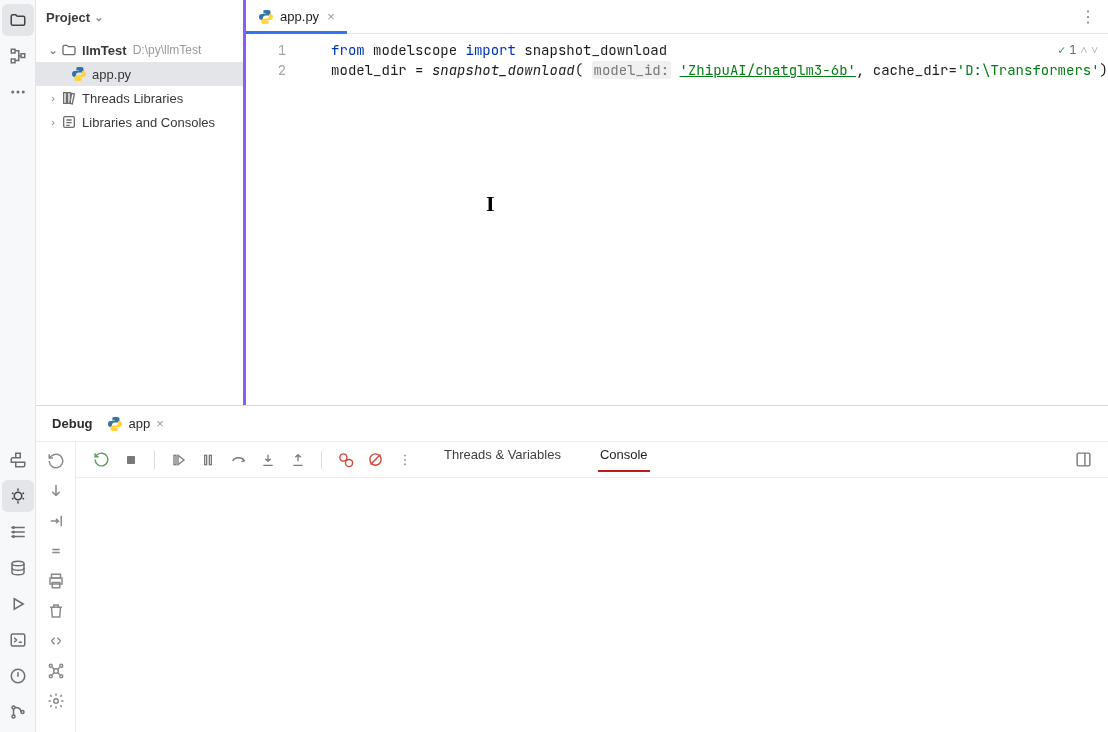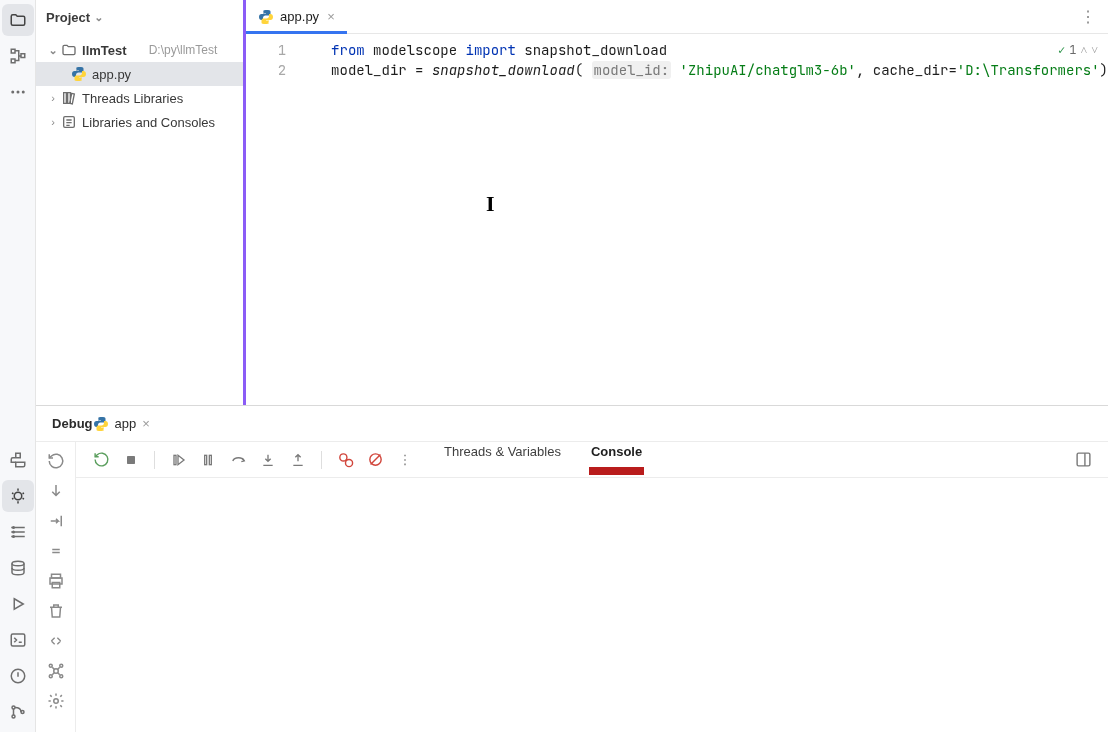--- a/index.html
+++ b/index.html
@@ -11,59 +11,59 @@
 .main { flex: 1; display: flex; flex-direction: column; }
 .upper { flex: 1; display: flex; min-height: 0; border-bottom: 1px solid #d9d9d9; }
 .project-panel { width: 210px; border-right: 3px solid #8b5cf6; display: flex; flex-direction: column; background: #ffffff; }
 .project-header { height: 34px; display: flex; align-items: center; padding: 0 10px; font-weight: 700; color: #3b3b3b; font-size: 13px; }
 .project-header .chev { margin-left: 4px; color: #8a8a8a; font-size: 11px; }
 .tree { padding: 4px 0; font-size: 13px; color: #383838; }
 .tree-row { display: flex; align-items: center; height: 24px; padding-left: 10px; white-space: nowrap; }
 .tree-row .arrow { width: 14px; text-align: center; color: #8a8a8a; font-size: 11px; }
 .tree-row .icon { width: 18px; display: inline-flex; align-items: center; justify-content: center; margin-right: 4px; color: #6e6e6e; }
 .tree-row.bold { font-weight: 700; }
-.tree-row .path { color: #9a9a9a; font-weight: 400; margin-left: 22px; font-size: 12px; }
+.tree-row .path { color: #9a9a9a; font-weight: 400; margin-left: 6px; font-size: 12px; }
 .tree-row.selected { background: #e3e5e9; }
 .tree-row.indent1 { padding-left: 34px; }
 .editor-area { flex: 1; display: flex; flex-direction: column; min-width: 0; }
 .tab-bar { height: 34px; border-bottom: 1px solid #e7e7e7; display: flex; align-items: stretch; position: relative; }
 .tab { display: flex; align-items: center; padding: 0 12px; gap: 6px; font-size: 13px; color: #1e1e1e; position: relative; }
 .tab .close-x { color: #9a9a9a; font-size: 13px; margin-left: 2px; }
 .tab.active::after { content:""; position:absolute; left:0; right:0; bottom:-1px; height:3px; background:#3574f0; }
 .tab-bar .kebab { margin-left: auto; padding: 0 12px; display:flex; align-items:center; color:#8a8a8a; font-size:16px; }
 .code-wrap { flex:1; display:flex; font-family: "JetBrains Mono", Consolas, monospace; font-size: 14px; line-height: 20px; position: relative; }
 .gutter { width: 50px; text-align: right; padding: 6px 10px 0 0; color: #a8a8a8; background: #ffffff; user-select:none; }
 .gutter div { height:20px; }
 .code { flex:1; padding: 6px 0 0 8px; white-space: pre; color:#1e1e1e; position:relative;margin-left:27px; }
 .code .kw { color:#0033b3; }
 .code .pkg { color:#1e1e1e; }
 .code .fn { font-style: italic; color:#1e1e1e; }
 .code .param { color:#787878; background:#f0f0f0; padding:0 2px; border-radius:3px; }
 .code .str { color:#067d17; }
-.code .ul { text-decoration-color:#067d17; }
+.code .ul { text-decoration: underline; text-decoration-color:#067d17; }
 .inspect { position:absolute; top:6px; right:10px; display:flex; align-items:center; gap:4px; font-size:12px; color:#6a6a6a; }
 .inspect .check { color:#2b9348; font-weight:700; }
 .inspect .chevup, .inspect .chevdn { color:#9a9a9a; }
 .caret-icon { position:absolute; left:240px; top:160px; font-family: Georgia, serif; font-size:22px; font-weight:700; color:#000; }
 .lower { height: 326px; display: flex; flex-direction: column; }
-.debug-tabbar { height: 36px; display:flex; align-items:center; padding:0 14px 0 16px; border-bottom:1px solid #ececec; }
+.debug-tabbar { height: 36px; display:flex; align-items:center; gap:14px; padding:0 14px 0 16px; border-bottom:1px solid #ececec; }
 .debug-tabbar .lbl { font-weight:700; color:#2b2b2b; }
 .debug-tabbar .cfg { display:flex; align-items:center; gap:6px; color:#2b2b2b; }
 .debug-tabbar .cfg .x { color:#9a9a9a; }
 .debug-body { flex:1; display:flex; }
 .debug-left { width:40px; border-right:1px solid #ececec; display:flex; flex-direction:column; align-items:center; padding-top:8px; gap:8px; color:#8a8a8a; }
 .debug-left .btn { width:26px; height:22px; display:flex; align-items:center; justify-content:center; cursor:pointer; border-radius:4px; }
 .debug-main { flex:1; display:flex; flex-direction:column; }
 .debug-toolbar { height:36px; display:flex; align-items:center; gap:8px; padding:0 14px; border-bottom:1px solid #ececec; color:#7a7a7a; }
 .debug-toolbar .sep { width:1px; height:18px; background:#dedede; margin:0 4px; }
 .debug-toolbar .ico { width:22px; height:22px; display:flex; align-items:center; justify-content:center; border-radius:4px; cursor:pointer; }
 .debug-toolbar .red { color:#d1453b; }
-.debug-subtabs { display:flex; gap:26px; margin-left:18px; font-size:13px; color:#404040; }
+.debug-subtabs { display:flex; gap:35px; margin-left:18px; font-size:13px; color:#404040; }
 .debug-subtabs .st { padding:0 2px 8px 2px; }
-.debug-subtabs .st.active { border-bottom:8px solid #b91c1c; color:#1e1e1e;font-weight:bold; }
+.debug-subtabs .st.active { border-bottom:2px solid #b91c1c; color:#1e1e1e; }
 .debug-toolbar .right { margin-left:auto; }
 .debug-content { flex:1; background:#ffffff; }
 svg { display:block; }
 .py-icon { width:16px; height:16px; }
 </style>
 </head>
 <body>
 
 <div class="left-rail">
   <div class="rail-btn active">

